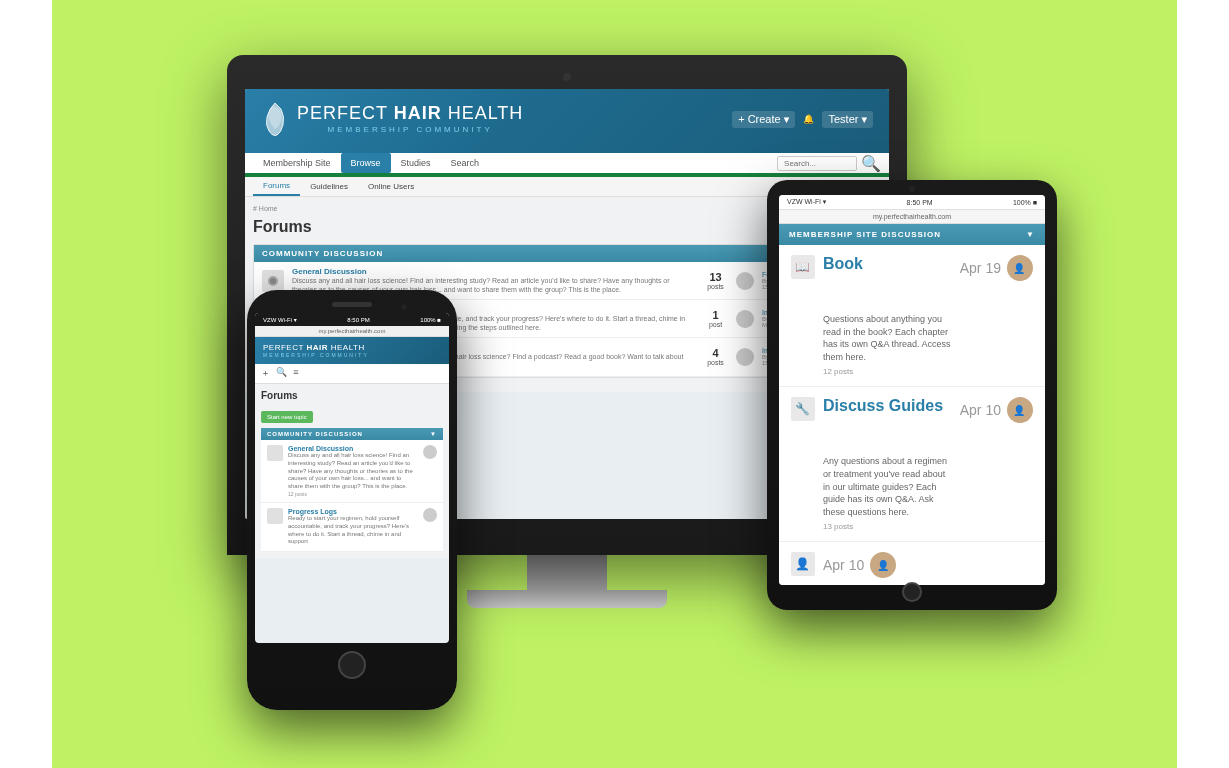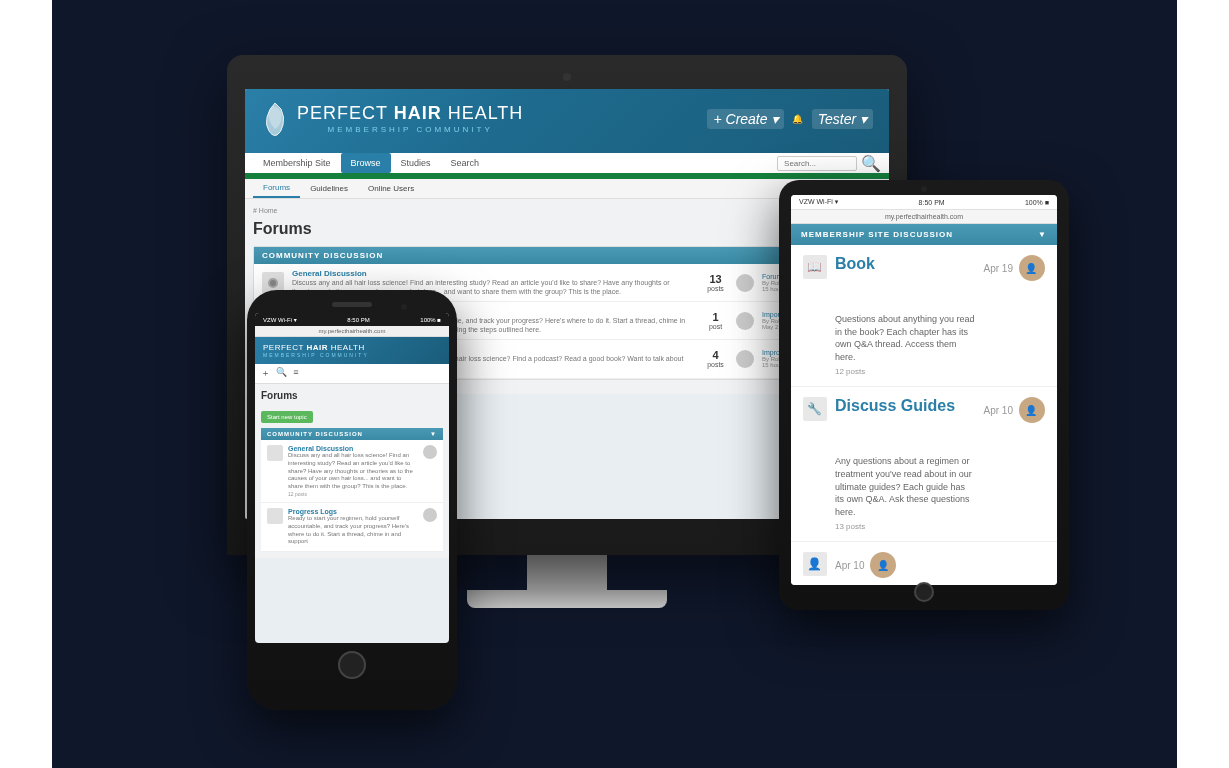--- a/index.html
+++ b/index.html
@@ -10,21 +10,21 @@
       font-family: Arial, sans-serif;
       overflow: hidden;
       display: flex;
       align-items: center;
       justify-content: center;
     }
 
     .scene {
       width: 1125px;
       height: 768px;
-      background: #0f172a;
+      background: #bef264;
       position: relative;
       display: flex;
       align-items: center;
       justify-content: center;
     }
 
     
     .monitor {
       position: absolute;
       left: 175px;
@@ -126,32 +126,31 @@
       align-items: center;
       gap: 8px;
       font-size: 9px;
       color: #cce8f4;
     }
 
     .header-btn {
       background: rgba(255,255,255,0.15);
       border-radius: 3px;
       padding: 2px 6px;
-      font-size: 14px;
+      font-size: 11px;
       color: #fff;
-      font-style: italic;
     }
 
     .nav-bar {
       background: #fff;
       display: flex;
       align-items: center;
       padding: 0 8px;
       gap: 0;
-      border-bottom: 6px solid #15803d;
+      border-bottom: 4px solid #15803d;
     }
 
     .nav-item {
       padding: 5px 10px;
       font-size: 9px;
       color: #555;
       cursor: pointer;
     }
 
     .nav-item.active {
@@ -506,21 +505,21 @@
       width: 14px;
       height: 14px;
       border-radius: 50%;
       background: #ccc;
       flex-shrink: 0;
     }
 
     
     .tablet {
       position: absolute;
-      right: 108px;
+      right: 120px;
       top: 180px;
       width: 290px;
       height: 430px;
       z-index: 5;
     }
 
     .tablet-frame {
       width: 290px;
       height: 430px;
       background: linear-gradient(180deg, #1a1a1a 0%, #111 100%);
@@ -645,21 +644,21 @@
     }
 
     .tablet-forum-meta {
       display: flex;
       align-items: center;
       gap: 6px;
       min-width: 50px;
     }
 
     .tablet-forum-date {
-      font-size: 10px;
+      font-size: 14px;
       color: #999;
     }
 
     .tablet-forum-avatar {
       width: 26px;
       height: 26px;
       border-radius: 50%;
       background: #c8a882;
       flex-shrink: 0;
       overflow: hidden;

